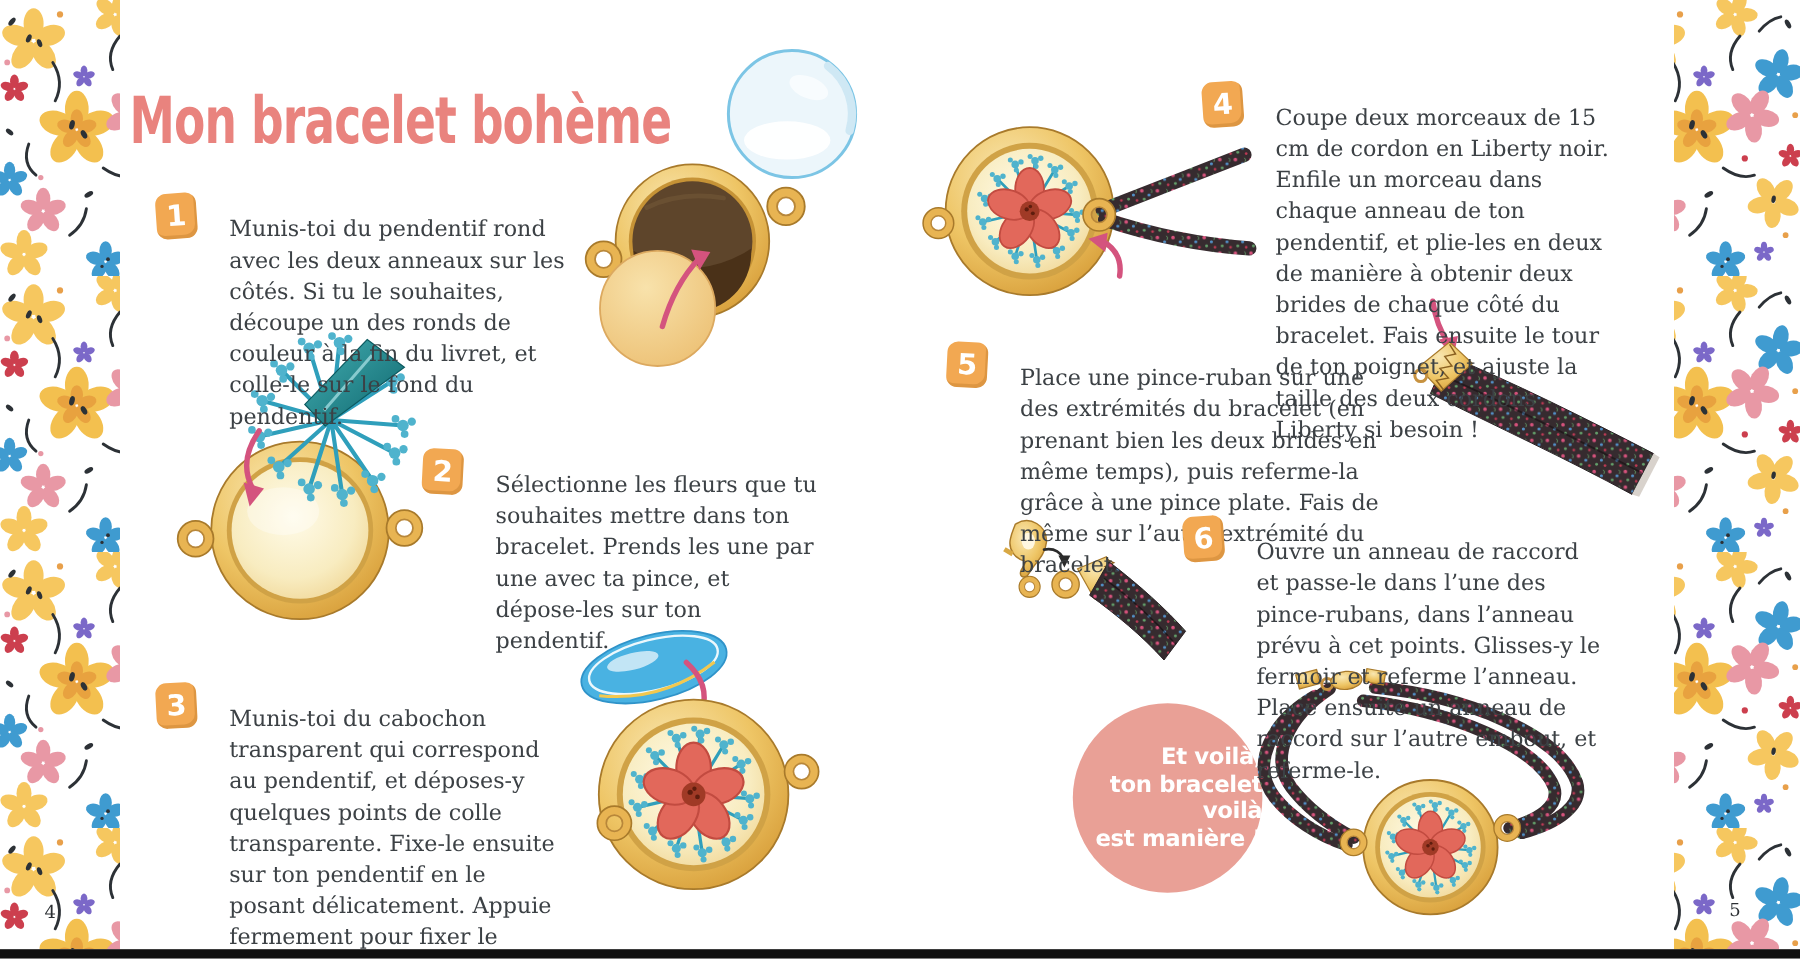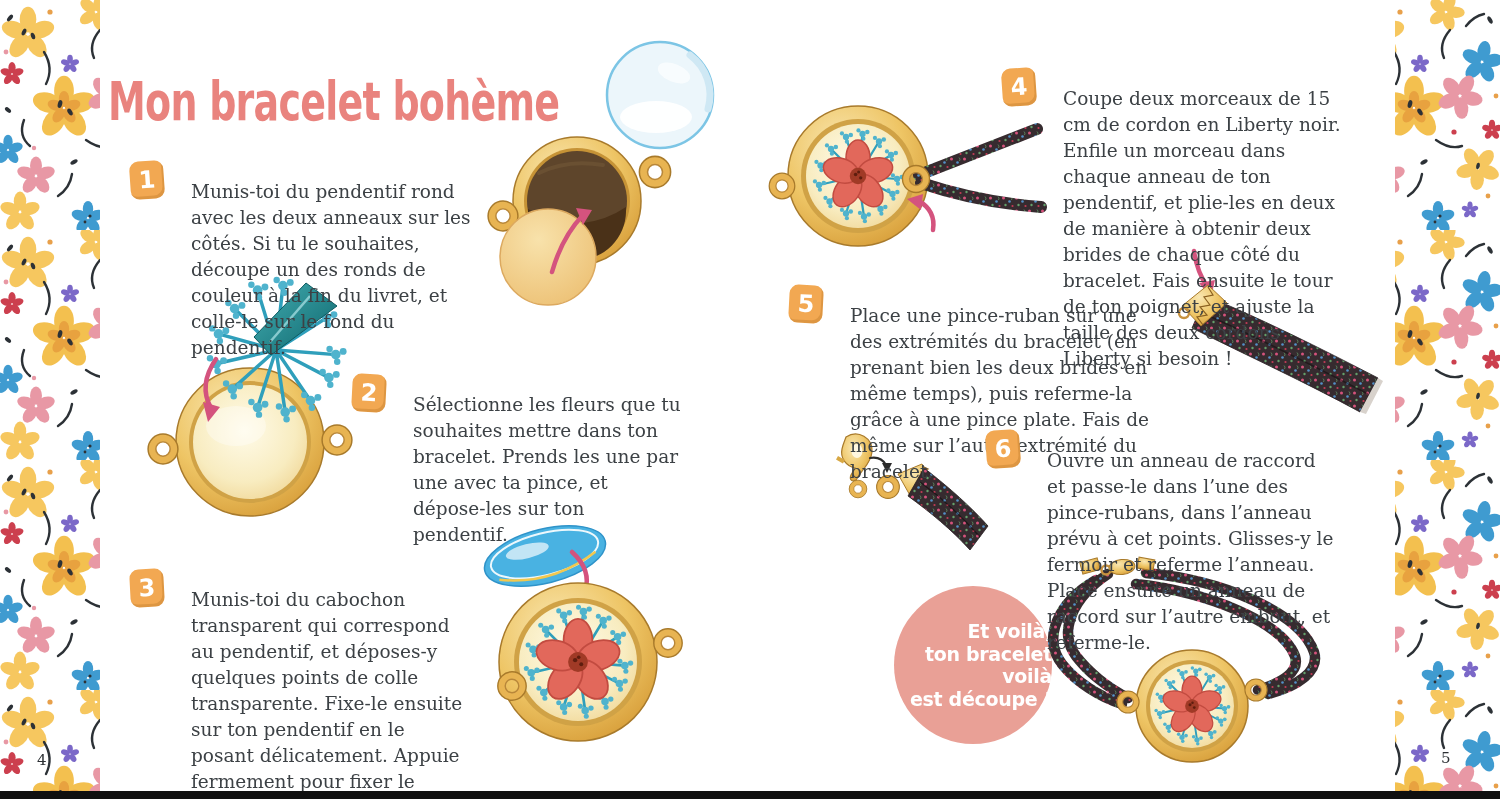--- a/index.html
+++ b/index.html
@@ -345,20 +345,20 @@
   </div>
   <div class="step s6">
     <div class="badge"><span>6</span></div>
     <p class="step-text">Ouvre un anneau de raccord et passe-le dans l’une des pince-rubans, dans l’anneau prévu à cet points. Glisses-y le fermoir et referme l’anneau. Place ensuite un anneau de raccord sur l’autre embout, et referme-le.</p>
   </div>
 
   <div class="done-circle">
     <span>Et voilà,</span>
     <span>ton bracelet</span>
     <span>voilà</span>
-    <span>est découpe !</span>
+    <span>est manière !</span>
   </div>
 
   <div class="pagenum pn-left">4</div>
   <div class="pagenum pn-right">5</div>
 
   <div class="bottom-bar"></div>
 </div>
 
 </body></html>

